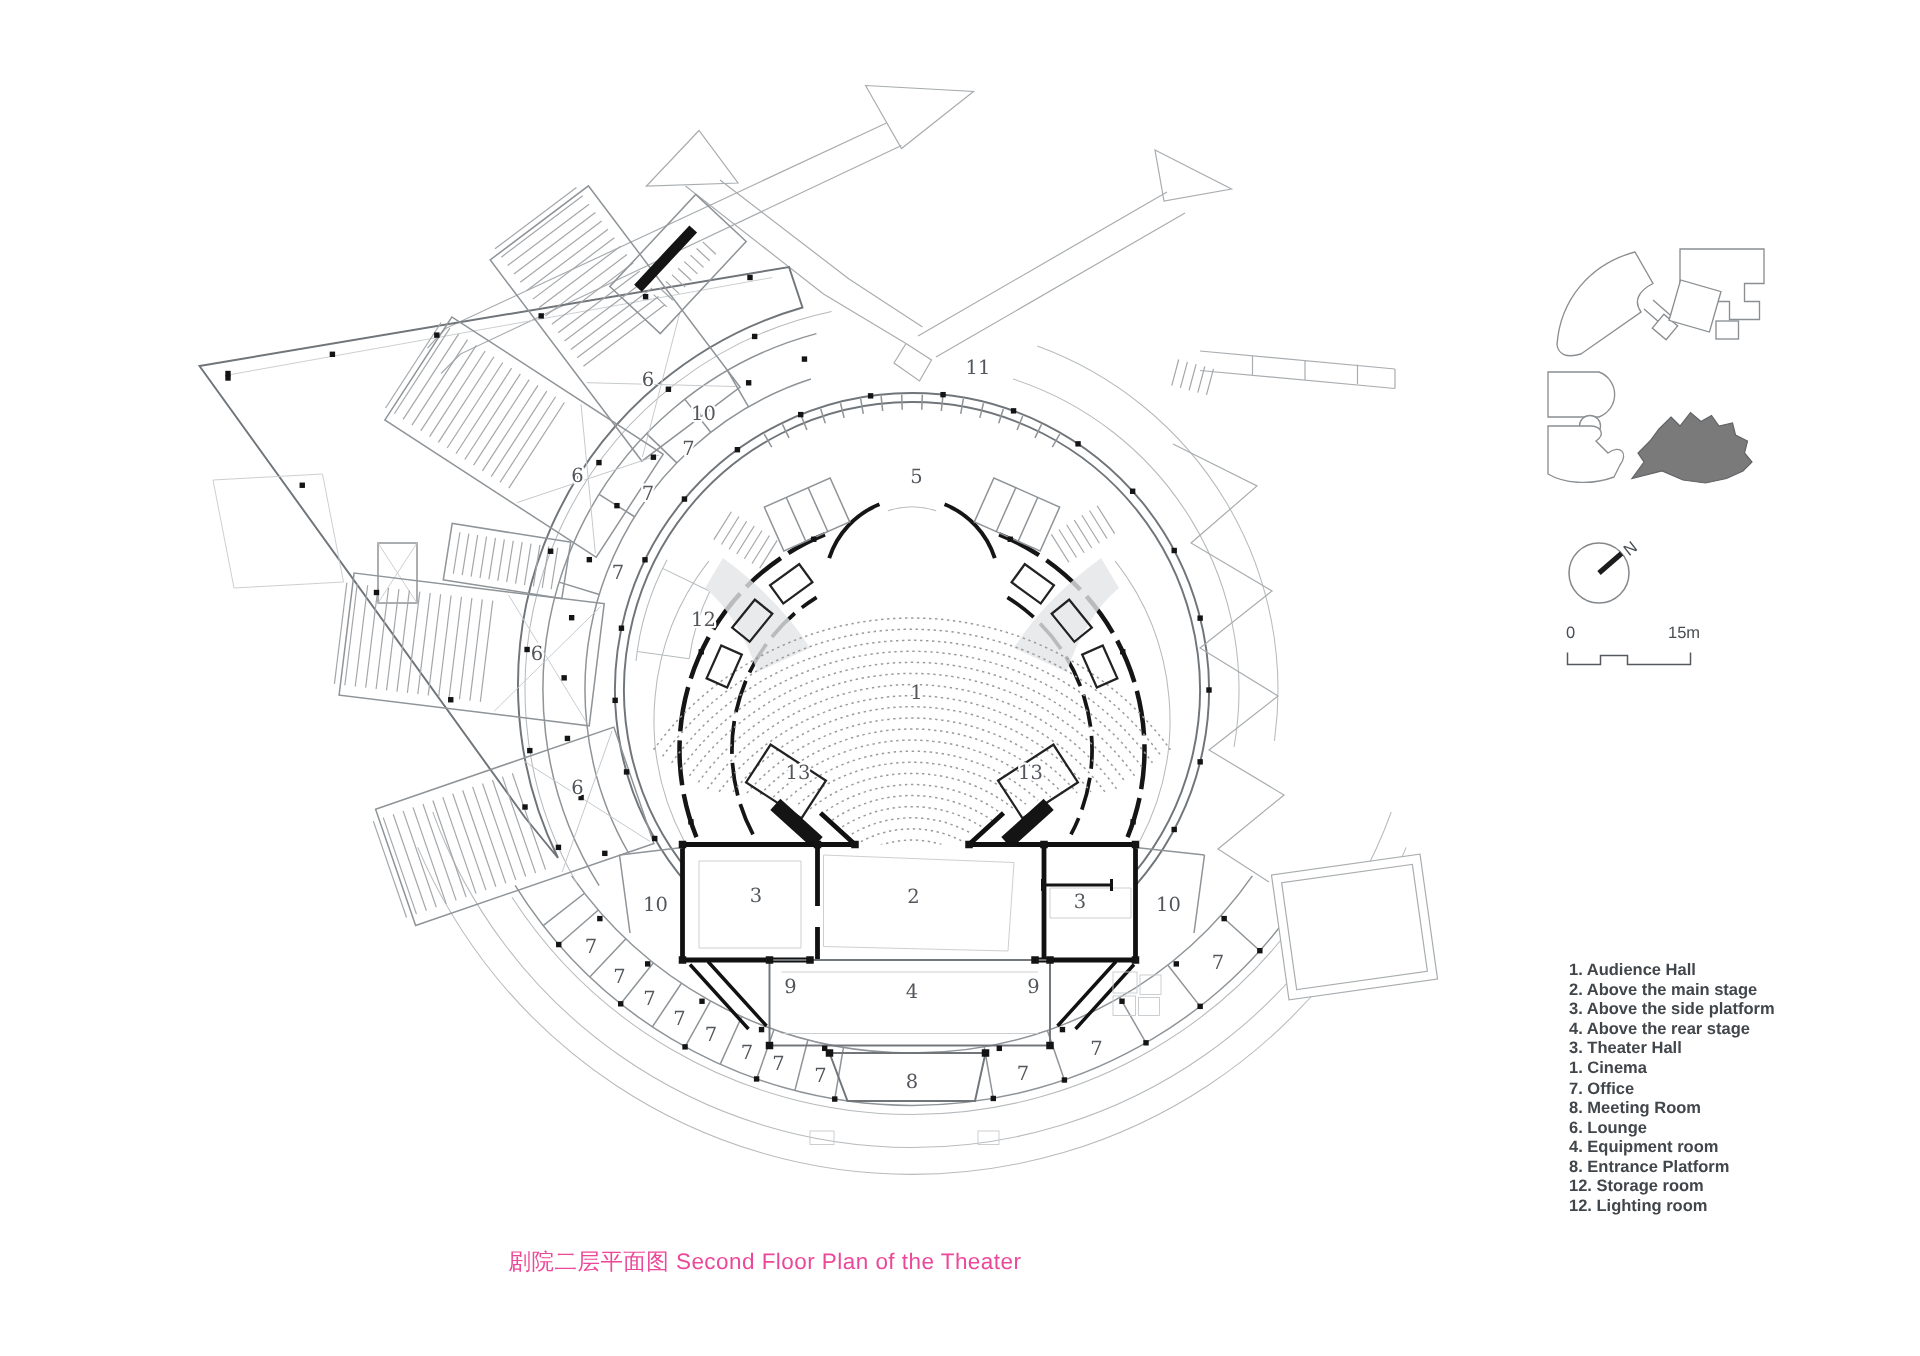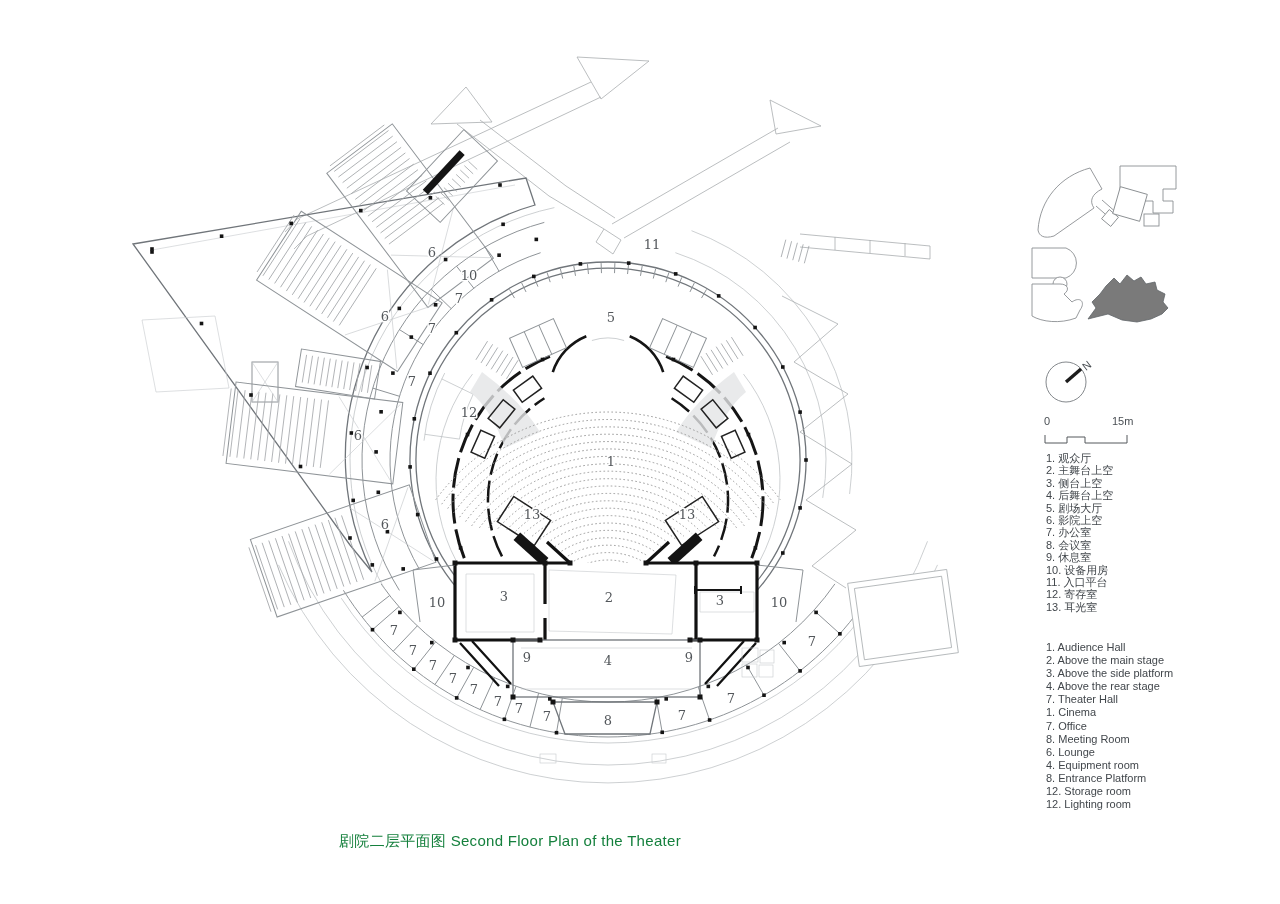--- a/index.html
+++ b/index.html
@@ -29,25 +29,25 @@
               paint-order:stroke;stroke:#fff;stroke-width:3px;stroke-linejoin:round}
 
   
   .keymap{position:absolute;left:1026px;top:156px;}
   .north{position:absolute;left:1040px;top:354px;}
   .scalebar{position:absolute;left:1040px;top:414px;}
   .legend{position:absolute;left:1046px;margin:0;padding:0;list-style:none;
           font:11px "Liberation Sans",sans-serif;color:#41464b;}
   #legend-zh{top:452px;}
   #legend-zh li{line-height:12.4px;}
-  #legend-en{top:641px;}
+  #legend-en{top:641px;font-weight:bold;}
   #legend-en li{line-height:13.1px;}
   .svg-label{font:11px "Liberation Sans",sans-serif;fill:#4a4f54;}
   .caption{position:absolute;left:0;top:832px;width:1020px;text-align:center;
-           font:15px "Liberation Sans",sans-serif;color:#15803d;letter-spacing:.3px;}
+           font:15px "Liberation Sans",sans-serif;color:#ec4899;letter-spacing:.3px;}
 </style>
 </head>
 <body>
 
 <div class="page">
 
   <svg id="plan-svg" width="1280" height="904" viewBox="0 0 1280 904">
 
     <g id="g-arcs">
         <path d="M288.5,541.3 A340,340 0 0 0 927.5,541.3" class="thin"></path>
@@ -502,41 +502,26 @@
     <path d="M26,28 L41,15" stroke="#1c1c1c" stroke-width="3.4"></path>
     <text x="46" y="17" class="svg-label" font-style="italic" font-size="12" transform="rotate(-38 46 17)">N</text>
   </svg>
 
   <svg class="scalebar" width="110" height="36" viewBox="0 0 110 36">
     <text x="4" y="11" class="svg-label">0</text>
     <text x="72" y="11" class="svg-label">15m</text>
     <polyline points="5,21 5,29 27,29 27,23 45,23 45,29 87,29 87,21" stroke="#55595d" stroke-width="1" fill="none"></polyline>
   </svg>
 
-  <ul id="legend-zh" class="legend">
-      <li>1. 观众厅</li>
-      <li>2. 主舞台上空</li>
-      <li>3. 侧台上空</li>
-      <li>4. 后舞台上空</li>
-      <li>5. 剧场大厅</li>
-      <li>6. 影院上空</li>
-      <li>7. 办公室</li>
-      <li>8. 会议室</li>
-      <li>9. 休息室</li>
-      <li>10. 设备用房</li>
-      <li>11. 入口平台</li>
-      <li>12. 寄存室</li>
-      <li>13. 耳光室</li>
-    </ul>
   <ul id="legend-en" class="legend">
       <li>1. Audience Hall</li>
       <li>2. Above the main stage</li>
       <li>3. Above the side platform</li>
       <li>4. Above the rear stage</li>
-      <li>7. Theater Hall</li>
+      <li>3. Theater Hall</li>
       <li>1. Cinema</li>
       <li>7. Office</li>
       <li>8. Meeting Room</li>
       <li>6. Lounge</li>
       <li>4. Equipment room</li>
       <li>8. Entrance Platform</li>
       <li>12. Storage room</li>
       <li>12. Lighting room</li>
     </ul>
 

